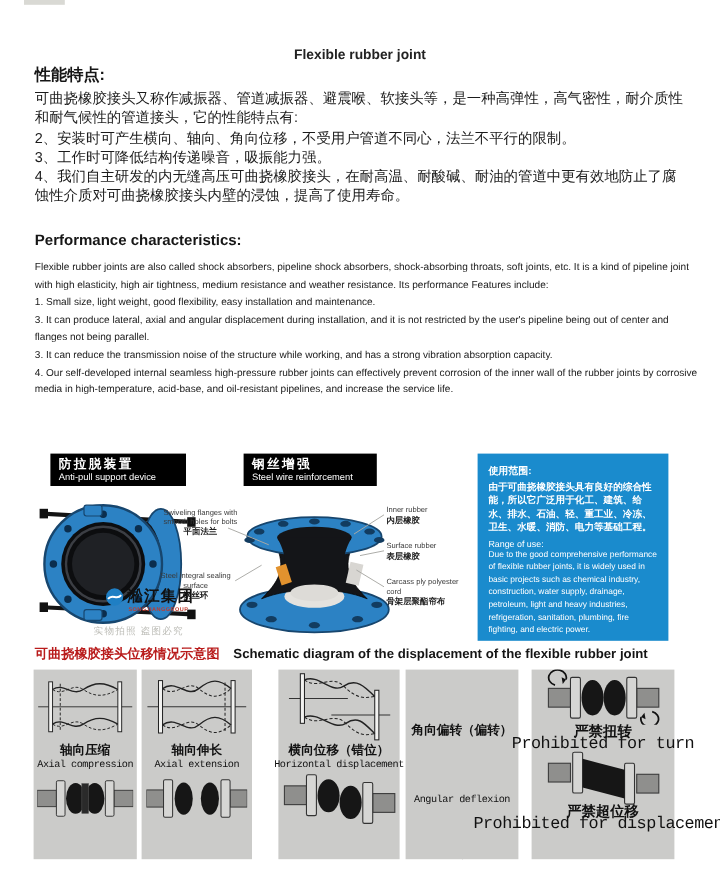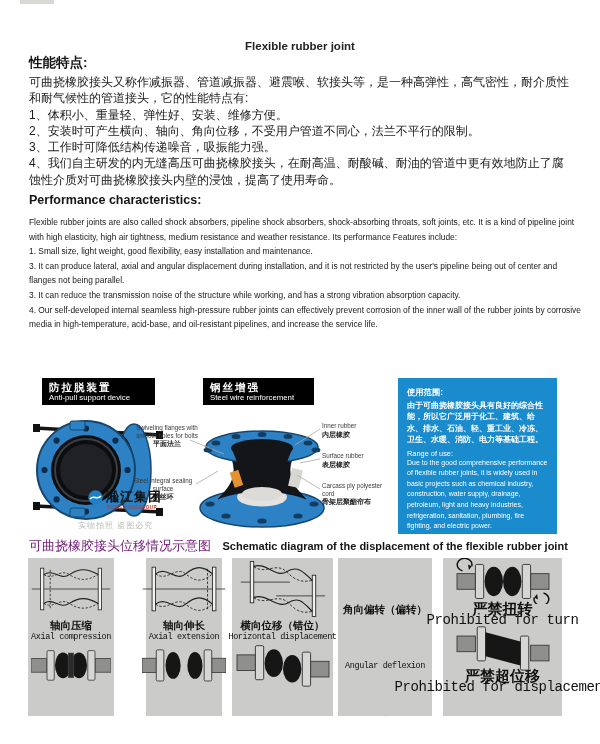--- a/index.html
+++ b/index.html
@@ -42,46 +42,45 @@
   .wm-en{font-size:4.6px;font-weight:700;color:#c03b2e;letter-spacing:.4px;margin-left:19px;margin-top:-1px;}
   .wm-note{position:absolute;left:78px;top:148px;font-size:8px;color:#bcbcb6;letter-spacing:1px;}
   .infobox{position:absolute;left:398px;top:6px;width:159px;height:156px;background:#1a8bcd;color:#fff;
            padding:9px 9px;box-sizing:border-box;}
   .ib-h-cn{font-size:8.3px;font-weight:700;margin-bottom:2px;}
   .ib-b-cn{font-size:8px;font-weight:700;line-height:11.4px;}
   .ib-h-en{font-size:7.4px;margin-top:3px;}
   .ib-b-en{font-size:7px;line-height:10.6px;}
   
   .sch-head{position:absolute;left:29px;top:536px;white-space:nowrap;}
-  .sch-cn{font-size:13px;font-weight:400;color:#701a75;vertical-align:middle;}
+  .sch-cn{font-size:11px;font-weight:700;color:#b91c1c;vertical-align:middle;}
   .sch-en{font-size:11px;font-weight:700;color:#151515;vertical-align:middle;margin-left:7px;}
   .panel{position:absolute;top:558px;height:158px;background:#cbcbc9;box-sizing:border-box;
          display:flex;flex-direction:column;align-items:center;}
-  .p1{left:28px;width:86px;}  .p2{left:146px;width:76px;}
+  .p1{left:28px;width:86px;}  .p2{left:118px;width:92px;}
   .p3{left:232px;width:101px;} .p4{left:338px;width:94px;gap:45px;}
   .p5{left:443px;width:119px;}
   .panel svg{display:block;}
   .pl-cn{font-size:10.5px;font-weight:700;color:#111;font-family:"Liberation Serif",serif;line-height:12px;}
   .pl-en{font-size:8.5px;letter-spacing:-0.4px;color:#111;font-family:"Liberation Mono",monospace;line-height:10px;white-space:nowrap;}
-  .p5 .pl-cn{font-size:15px;line-height:11px;}
+  .p5 .pl-cn{font-size:12px;line-height:11px;}
   .p5 .pl-en{font-size:14px;}
 </style>
 </head>
 <body>
 
 <div class="page">
 
   <div class="smudge"></div>
 
   <div class="subtitle">Flexible rubber joint</div>
 
   <div class="h-cn">性能特点:</div>
   <div class="para-cn">
     <div>可曲挠橡胶接头又称作减振器、管道减振器、避震喉、软接头等，是一种高弹性，高气密性，耐介质性和耐气候性的管道接头，它的性能特点有:</div>
-    <div>1、体积小、重量轻、弹性好、安装、维修方便。</div>
     <div>2、安装时可产生横向、轴向、角向位移，不受用户管道不同心，法兰不平行的限制。</div>
     <div>3、工作时可降低结构传递噪音，吸振能力强。</div>
     <div>4、我们自主研发的内无缝高压可曲挠橡胶接头，在耐高温、耐酸碱、耐油的管道中更有效地防止了腐蚀性介质对可曲挠橡胶接头内壁的浸蚀，提高了使用寿命。</div>
   </div>
 
   <div class="h-en">Performance characteristics:</div>
   <div class="para-en">
     <div>Flexible rubber joints are also called shock absorbers, pipeline shock absorbers, shock-absorbing throats, soft joints, etc. It is a kind of pipeline joint with high elasticity, high air tightness, medium resistance and weather resistance. Its performance Features include:</div>
     <div>1. Small size, light weight, good flexibility, easy installation and maintenance.</div>
     <div>3. It can produce lateral, axial and angular displacement during installation, and it is not restricted by the user's pipeline being out of center and flanges not being parallel.</div>

